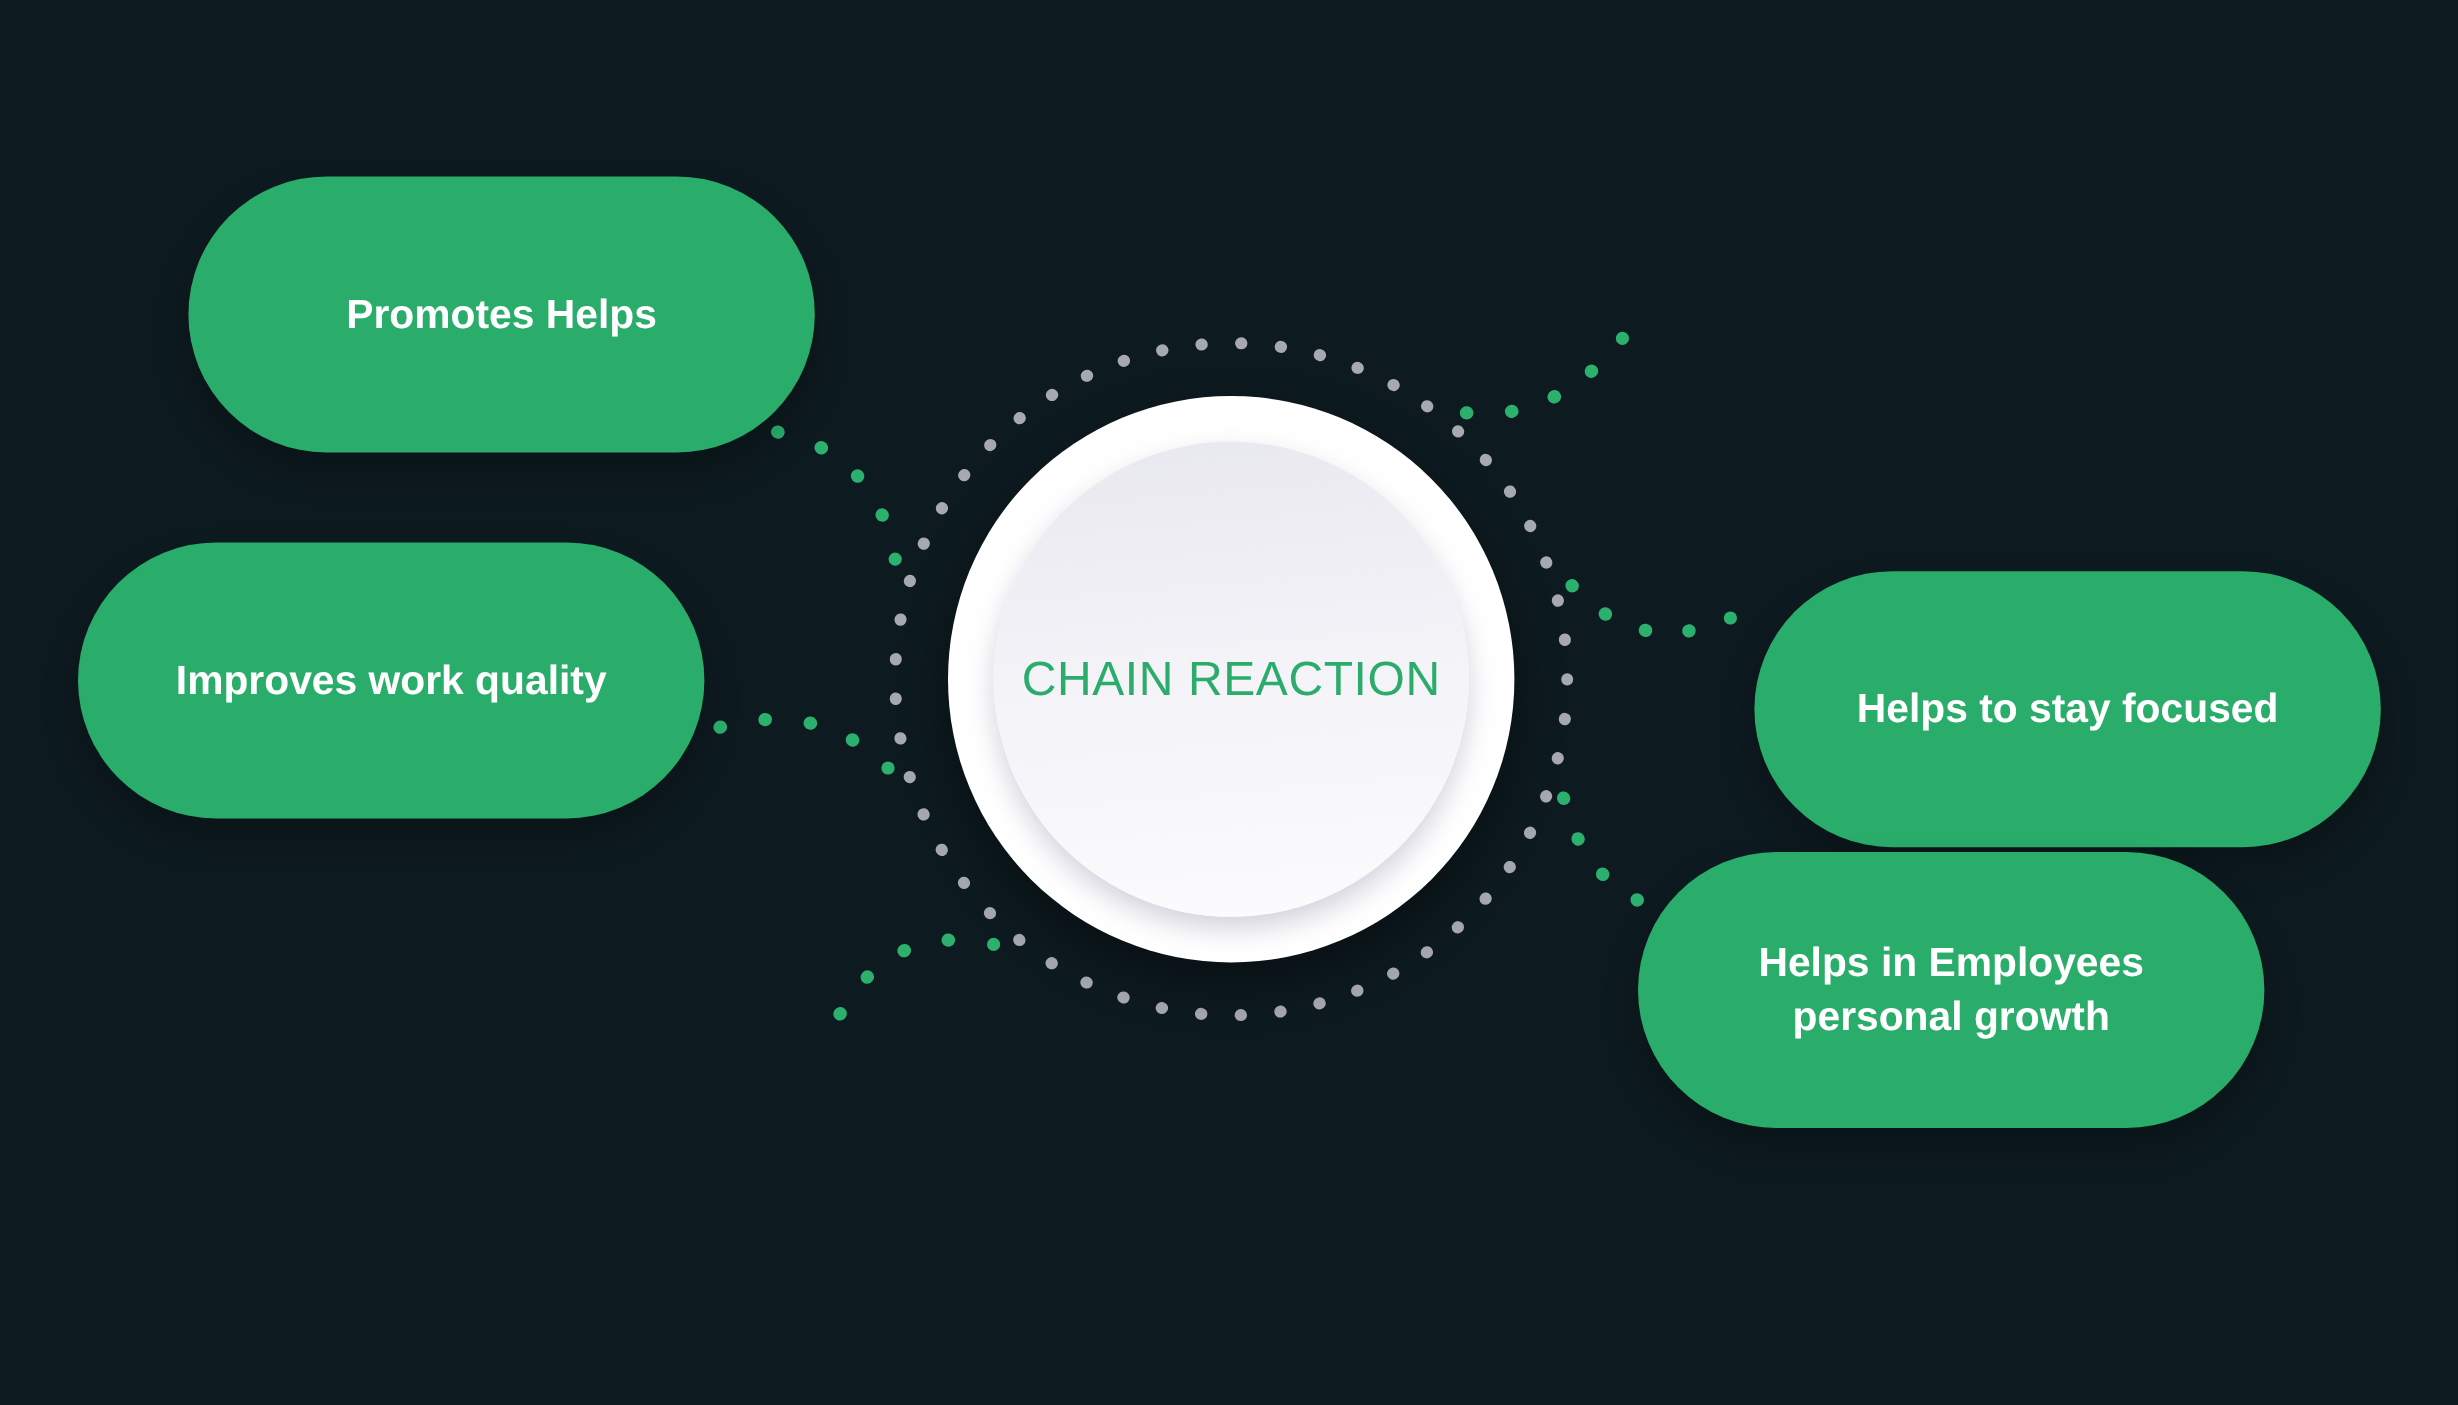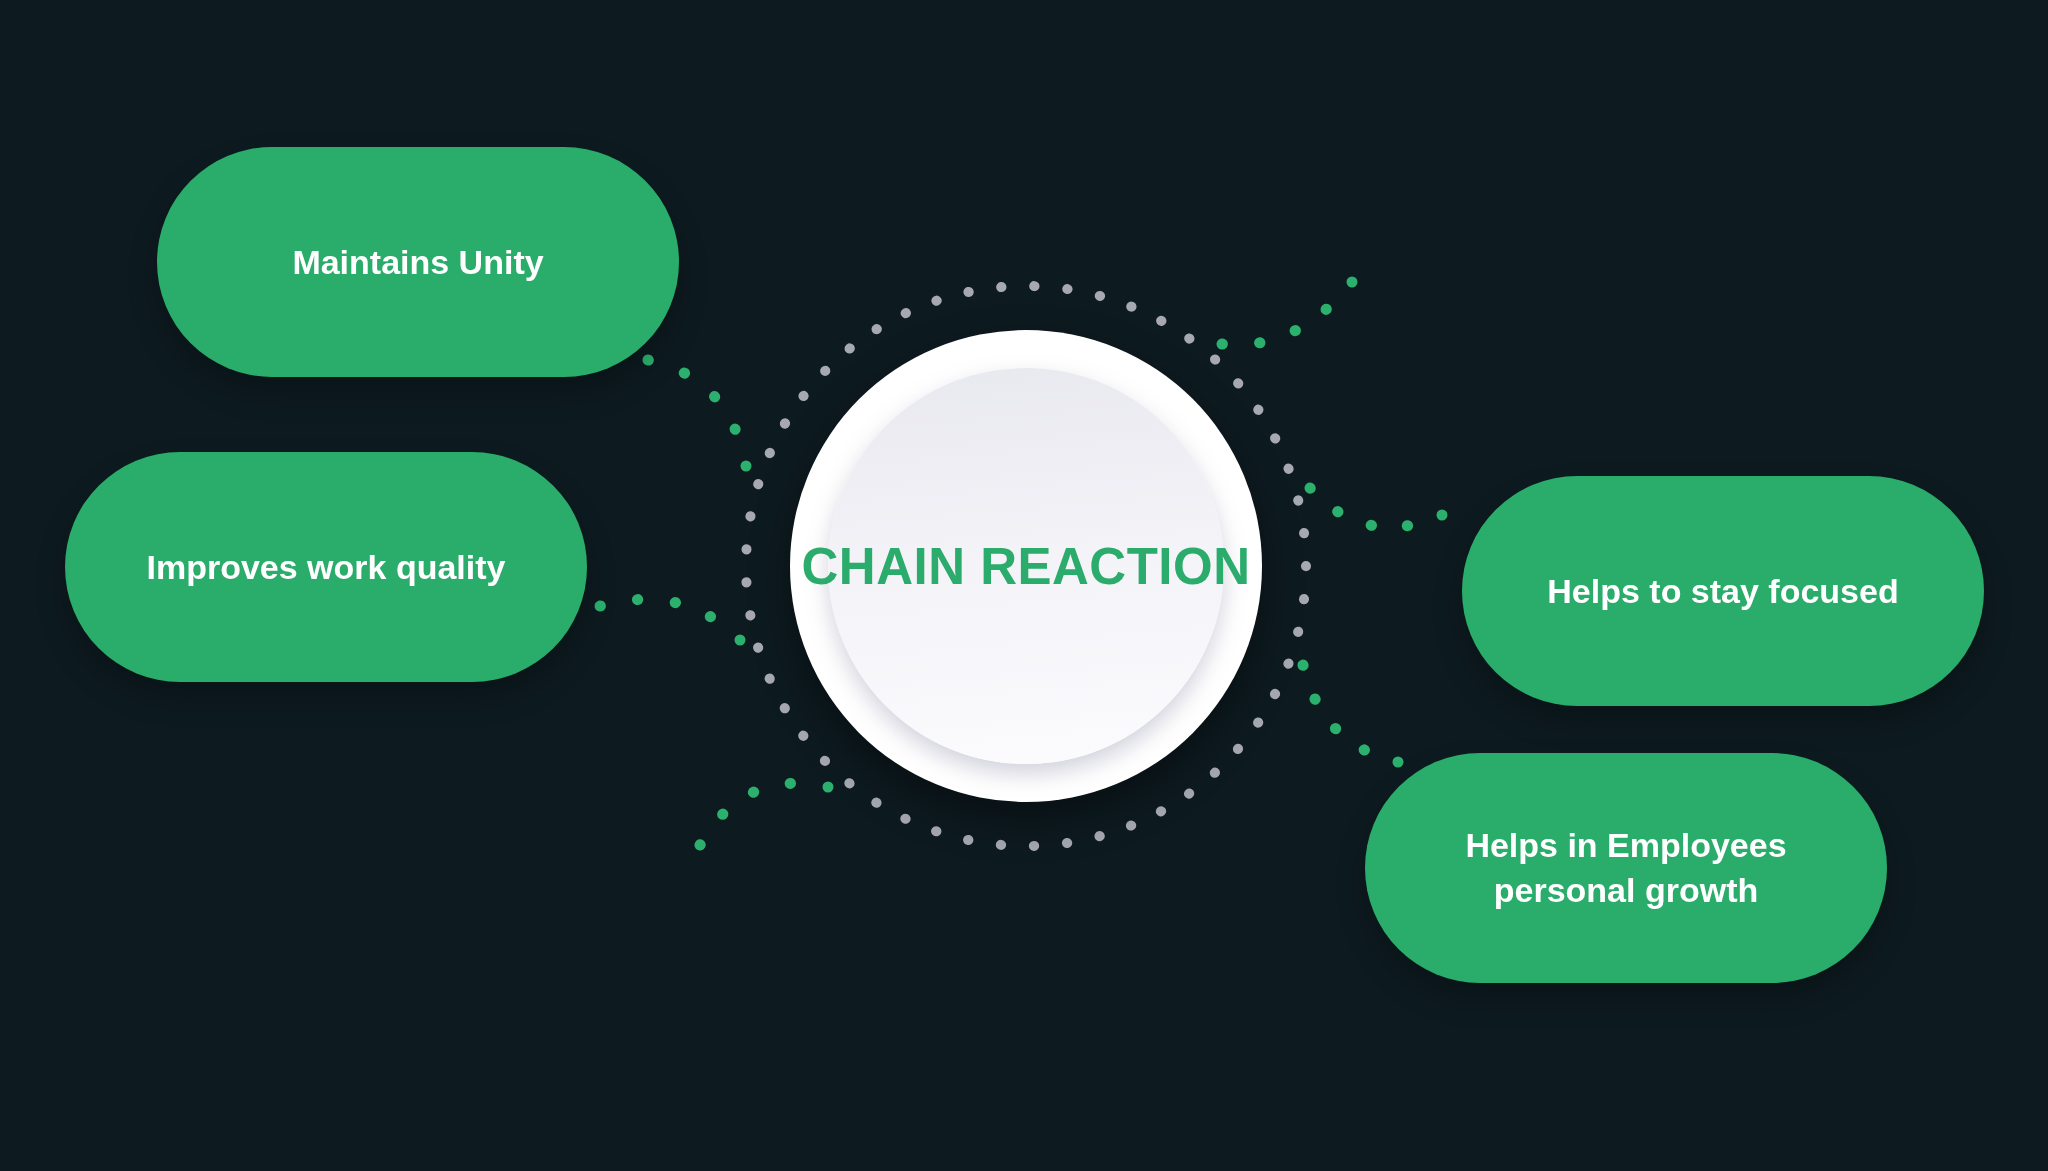--- a/index.html
+++ b/index.html
@@ -43,59 +43,59 @@
     font-size:34px;font-weight:700;
     line-height:1.32;
     text-align:center;
     padding:0 44px;
   }
   .pill-1{left:157px;top:147px;}
   .pill-2{left:65px;top:452px;}
   .pill-3{left:162px;top:753px;}
   .pill-4{left:1369px;top:147px;}
   .pill-5{left:1462px;top:476px;}
-  .pill-6{left:1365px;top:753px;}
+  .pill-6{left:1365px;top:710px;}
   .circle-outer{
     position:absolute;left:790px;top:330px;
     width:472px;height:472px;border-radius:50%;
     background:var(--center-circle);
     box-shadow:0 18px 40px rgba(0,0,0,.35);
     display:flex;align-items:center;justify-content:center;
   }
   .circle-inner{
     position:absolute;left:38px;top:38px;
     width:396px;height:396px;border-radius:50%;
     background:linear-gradient(175deg,#E8E8EF 0%,#F3F3F8 48%,#FCFCFE 100%);
     box-shadow:0 10px 22px rgba(125,125,158,.35);
     display:flex;align-items:center;justify-content:center;
   }
   .center-title{
     color:var(--title-green);
-    font-size:51px;font-weight:700;
+    font-size:40px;font-weight:400;
     letter-spacing:.5px;
     white-space:nowrap;
   }
 </style>
 </head>
 <body>
 
 <div class="canvas">
 
   <svg class="dots-layer" viewBox="0 0 2048 1171" aria-hidden="true">
     <circle class="ring" cx="1026" cy="566" r="280" pathLength="53"></circle>
     <path class="connector" d="M 648 360 Q 730 378 746 466" pathLength="4"></path>
     <path class="connector" d="M 600 606 Q 684 583 740 640" pathLength="4"></path>
     <path class="connector" d="M 700 845 Q 744 768 828 787" pathLength="4"></path>
     <path class="connector" d="M 1222 344 Q 1296 352 1352 282" pathLength="4"></path>
     <path class="connector" d="M 1310 488 Q 1366 549 1442 515" pathLength="4"></path>
     <path class="connector" d="M 1303 665 Q 1322 745 1398 762" pathLength="4"></path>
   </svg>
 
   <div class="pill pill-1">
-    <div class="label">Maintains Unity</div>
+    <div class="label">Promotes Helps</div>
   </div>
   <div class="pill pill-2">
     <div class="label">Improves work quality</div>
   </div>
 
   <div class="pill pill-5">
     <div class="label">Helps to stay focused</div>
   </div>
   <div class="pill pill-6">
     <div class="label">Helps in Employees personal growth</div>

